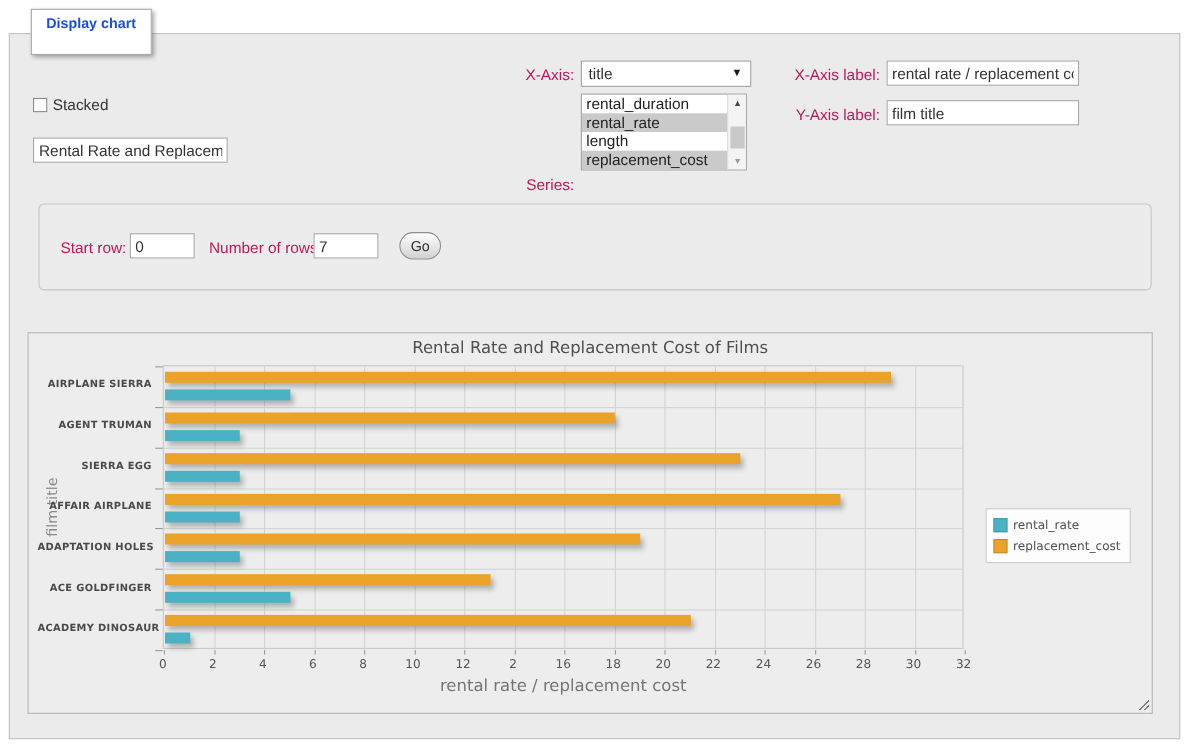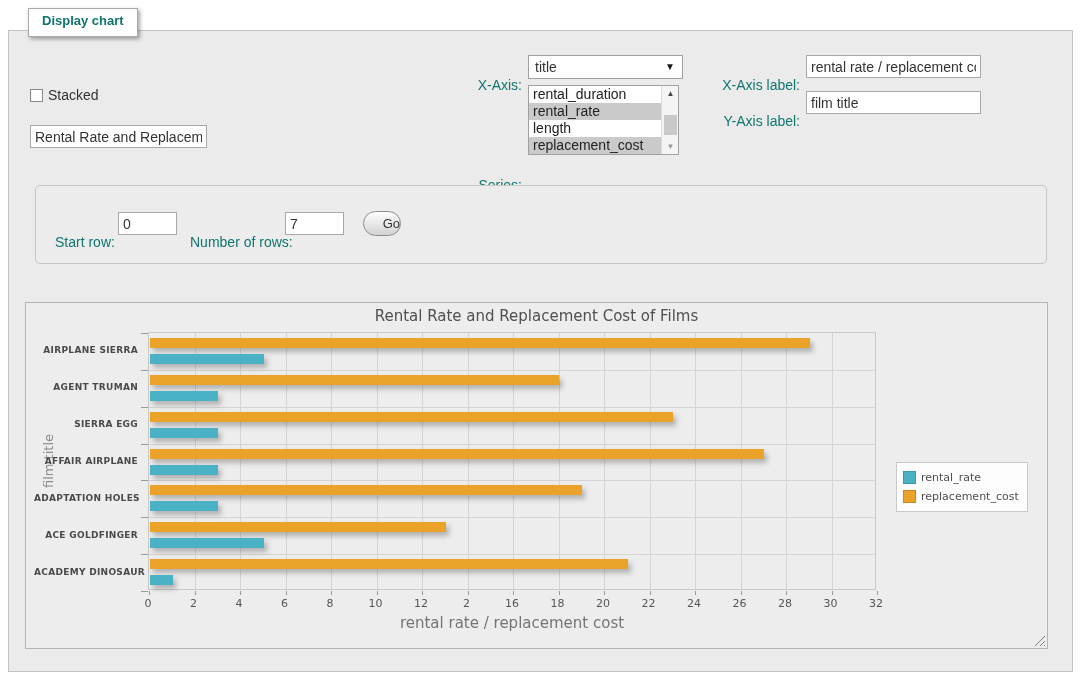--- a/index.html
+++ b/index.html
@@ -3,23 +3,23 @@
 <meta charset="utf-8">
 <style>
   * { margin:0; padding:0; box-sizing:border-box; }
   body { background:#fff; font-family:"Liberation Sans", sans-serif; }
   .page { position:relative; width:1081px; height:681px; background:#fff; overflow:hidden; }
 
   .fieldset { position:absolute; left:8px; top:30px; width:1065px; height:642px;
               border:1px solid #c3c3c3; background:#ebebeb; }
   .fs-legend { position:absolute; left:28px; top:8px; z-index:5; background:#fff;
                border:1px solid #a9a9a9; box-shadow:2px 2px 4px rgba(0,0,0,.35);
-               padding:4px 13px 8px 13px; font-size:13px; font-weight:bold; color:#0f766e; }
-
-  .ctl-label { position:absolute; font-size:14px; color:#0f766e; text-align:right;margin-top:17px; }
+               padding:4px 13px 21px 13px; font-size:13px; font-weight:bold; color:#1d4ed8; }
+
+  .ctl-label { position:absolute; font-size:14px; color:#be185d; text-align:right; }
   .txt-input { position:absolute; border:1px solid #a9a9a9; background:#fff; color:#333;
                font-family:"Liberation Sans",sans-serif; font-size:14px; padding:2px 4px; height:23px; }
 
   .radio-row { position:absolute; left:30px; top:55px; display:flex; align-items:center; gap:9px;
                font-size:14px; color:#333; }
   .radio-item { display:flex; align-items:center; gap:4px; cursor:default; }
   .radio { display:inline-block; width:13px; height:13px; border:1px solid #787878;
            border-radius:50%; background:#fdfdfd; position:relative; flex:0 0 auto; }
   .radio.checked::after { content:""; position:absolute; left:3px; top:3px; width:5px; height:5px;
            border-radius:50%; background:#222; }
@@ -43,21 +43,21 @@
   .lb-btn { position:absolute; left:0; width:17px; height:15px; text-align:center; font-size:8px;
             line-height:15px; }
   .lb-btn.up { top:0; color:#444; }
   .lb-btn.down { bottom:0; color:#9a9a9a; }
   .lb-thumb { position:absolute; left:2px; top:29px; width:13px; height:20px; background:#c9c9c9; }
 
   .rows-panel { position:absolute; left:35px; top:185px; width:1012px; height:79px;
                 border:1px solid #c6c6c6; border-radius:5px; background:#ececec; }
   .go-btn { position:absolute; left:363px; top:211px; width:38px; height:25px; border-radius:13px;
             border:1px solid #8e8e8e; background:linear-gradient(#fefefe,#d2d2d2);
-            font-size:13px; color:#333; text-align:right; line-height:23px; }
+            font-size:13px; color:#333; text-align:center; line-height:23px; }
 
   .chart-panel { position:absolute; left:25px; top:302px; width:1023px; height:347px;
                  border:1px solid #b5b5b5; background:#ededed; font-family:"DejaVu Sans",sans-serif; }
   .chart-title { position:absolute; left:0; top:4px; width:100%; text-align:center;
                  font-size:15px; color:#4f4f4f; }
   .plot { position:absolute; left:122px; top:29px; width:728px; height:258px;
           border:1px solid #c9c9c9; }
   .vgrid { position:absolute; top:0; width:1px; height:100%; background:#d4d4d4; }
   .hgrid { position:absolute; left:0; height:1px; width:100%; background:#d4d4d4; }
   .bar { position:absolute; height:10px; box-shadow:3px 4px 5px rgba(70,70,70,.35); }

